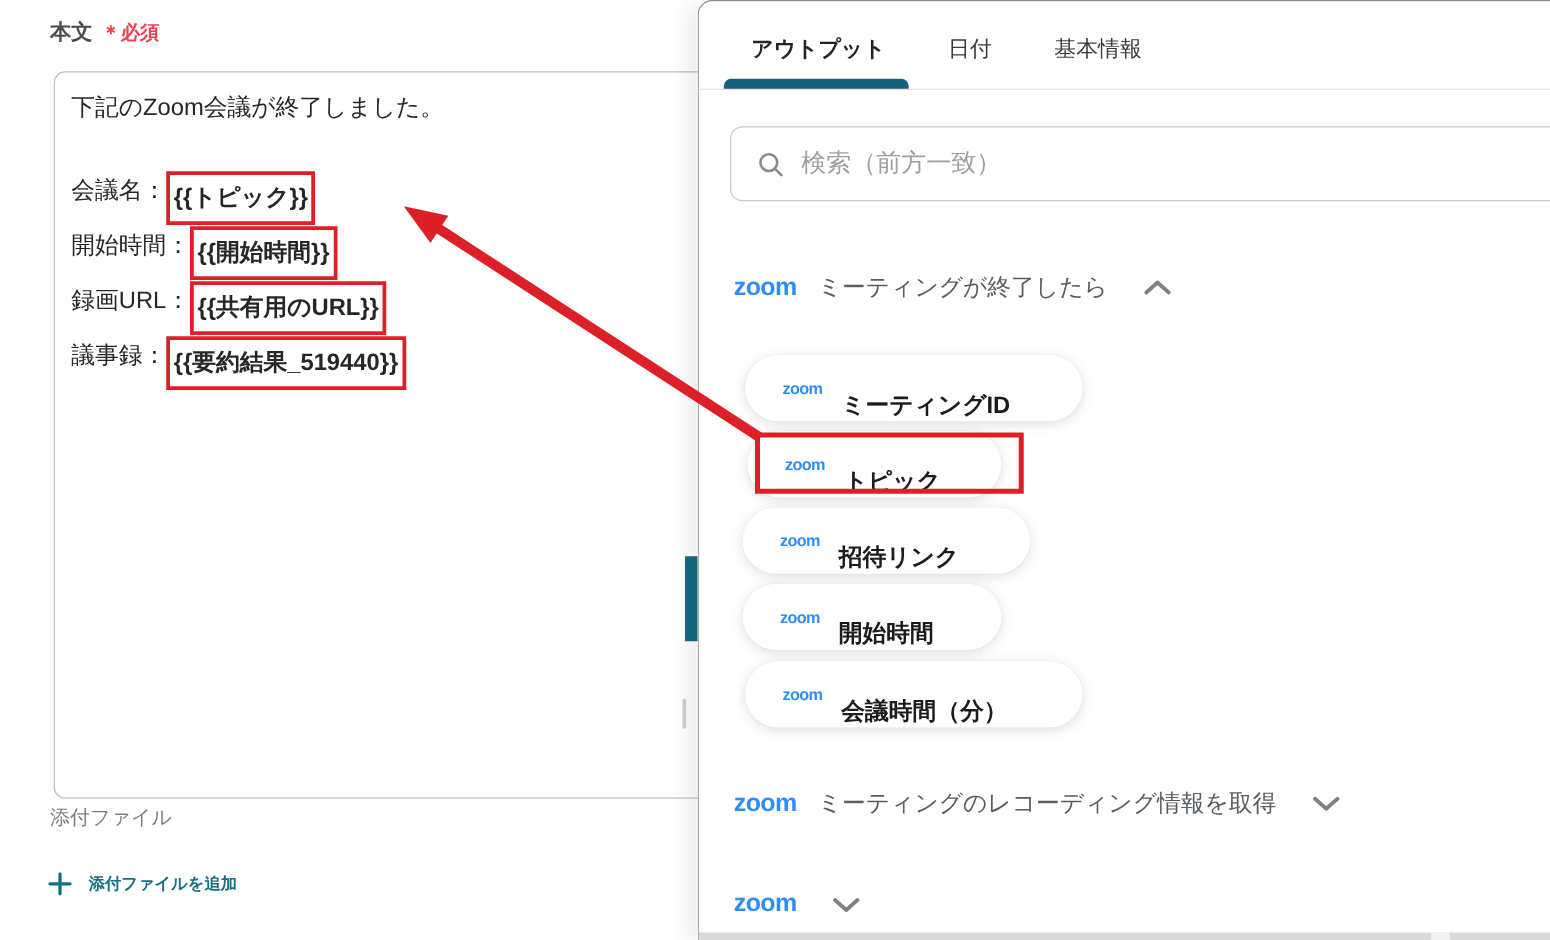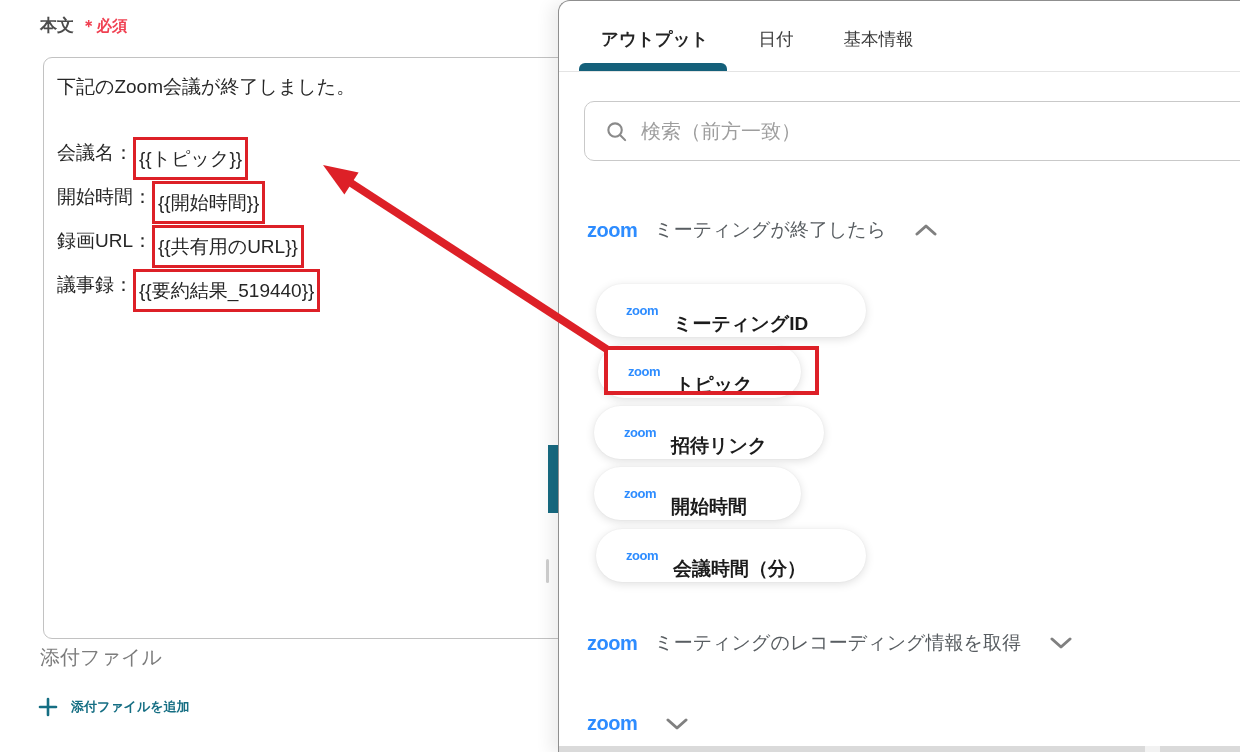--- a/index.html
+++ b/index.html
@@ -9,37 +9,37 @@
 
   
   .field-label { position:absolute; left:40px; top:14px; font-size:17px; font-weight:bold; color:#4b4b4b; }
   .field-label .req { color:#f04152; margin-left:7px; font-size:15.5px; }
   .field-label .req .ast { font-size:16px; }
 
   .body-box { position:absolute; left:43px; top:57px; width:530px; height:582px;
               background:#fff; border:1px solid #c2c2c2; border-radius:9px; z-index:1; }
   .body-content { padding:12px 0 0 13px; font-size:19px; line-height:33.4px; color:#262626; white-space:nowrap; }
   .blank-line { height:33px; }
-  .var-box { display:inline-block; line-height:25px; border:3px solid #dd2027; padding:6px 3px; vertical-align:-6px; }
+  .var-box { display:inline-block; line-height:25px; border:3px solid #dd2027; padding:6px 3px; vertical-align:-6px;font-weight:bold; }
 
   .toolbar { position:absolute; left:44px; top:538px; width:528px; height:61px;
              border-top:1px solid #dcdcdc; display:flex; align-items:center; padding-left:30px; color:#666; }
   .tb { width:26px; text-align:center; margin-right:34px; cursor:pointer; }
   .tb-b { font-size:21px; font-weight:800; }
   .tb-i { font-size:21px; font-weight:700; font-style:italic; font-family:"Liberation Serif","DejaVu Serif",serif; }
   .tb-s { font-size:20px; font-weight:700; text-decoration:line-through; }
   .tb-link { margin-right:62px; }
   .tb-tt .t1 { font-size:14px; font-weight:800; }
   .tb-tt .t2 { font-size:21px; font-weight:800; }
   .tb svg { display:block; margin:0 auto; }
 
   .divider-remnant { position:absolute; left:546px; top:559px; width:3px; height:24px; background:#cfcfcf; border-radius:2px; z-index:1; }
   .teal-sliver { position:absolute; left:548px; top:445px; width:10px; height:68px; background:#176b82; z-index:1; }
 
-  .attach-label { position:absolute; left:40px; top:644px; font-size:20px; color:#7c7c7c; }
+  .attach-label { position:absolute; left:40px; top:644px; font-size:16px; color:#7c7c7c; }
   .attach-add { position:absolute; left:38px; top:697px; display:flex; align-items:center; gap:13px;
                 color:#156e83; font-size:13px; font-weight:600; cursor:pointer; }
 
   
   .panel { position:absolute; left:558px; top:0; width:682px; height:752px; background:#fff;
            border-left:1px solid #8f8f8f; border-top:1px solid #8f8f8f;
            border-radius:12px 0 0 0; box-shadow:-8px 2px 16px rgba(0,0,0,0.07); z-index:2; overflow:hidden; }
 
   .tabs { position:absolute; left:42px; top:26px; display:flex; gap:50px; font-size:17.5px; color:#3a3a3a; }
   .tab { cursor:pointer; }

